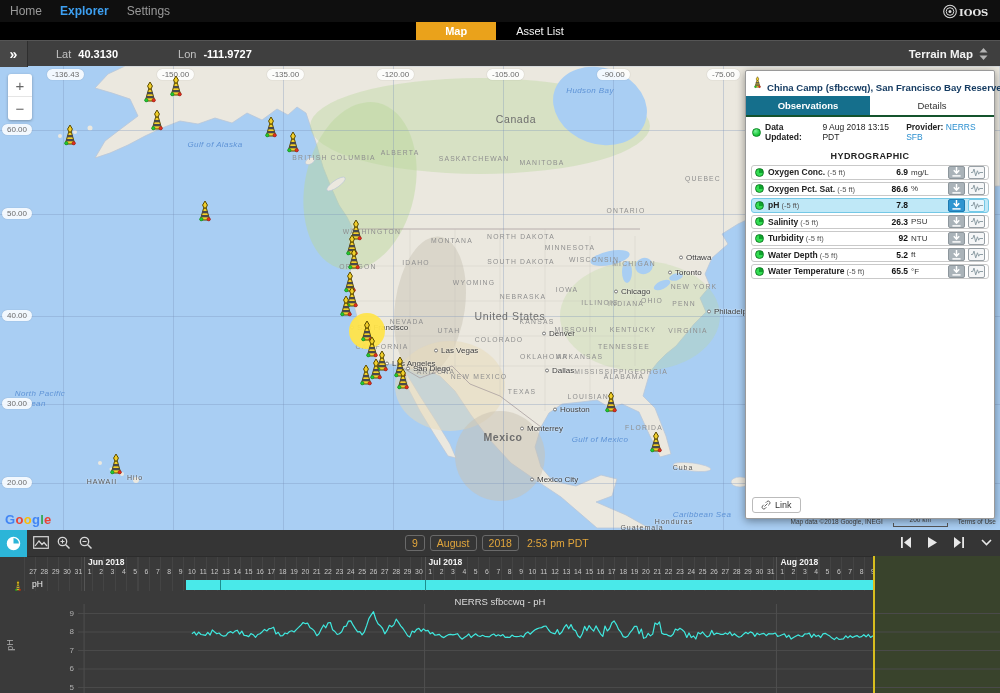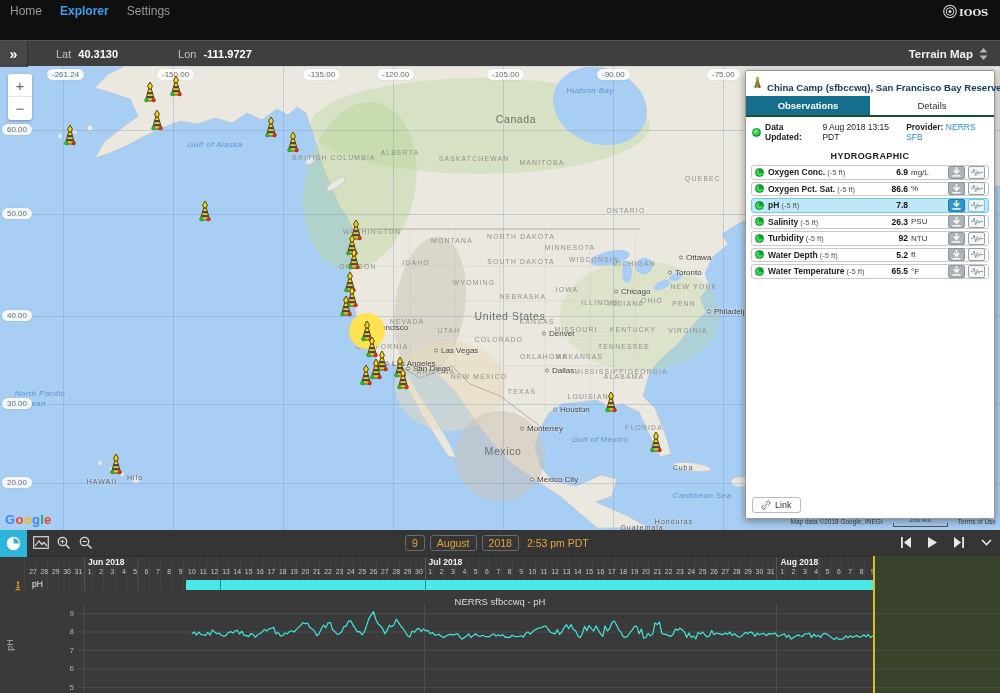--- a/index.html
+++ b/index.html
@@ -119,20 +119,24 @@
     <div class="logo">
       <svg width="50" height="17" viewBox="0 0 50 17">
         <circle cx="8" cy="8.5" r="6.3" fill="none" stroke="#d8d8d8" stroke-width="1.1"></circle>
         <circle cx="8" cy="8.5" r="3.8" fill="none" stroke="#d8d8d8" stroke-width="1"></circle>
         <circle cx="8" cy="8.5" r="1.5" fill="#d8d8d8"></circle>
         <text x="17" y="12.5" font-family="DejaVu Serif, serif" font-size="10" font-weight="bold" fill="#e4e4e4" id="logo-text">IOOS</text>
       </svg>
     </div>
   </div>
 
+  <div class="hrow2" id="viewtabs">
+      <div class="ttab active">Map</div>
+      <div class="ttab">Asset List</div>
+    </div>
 
   <div class="toolbar">
     <div class="expander">»</div>
     <div class="coord">
       <span class="lab">Lat</span>
       <span class="val">40.3130</span>
     </div>
     <div class="coord" style="margin-left:60px">
       <span class="lab">Lon</span>
       <span class="val">-111.9727</span>
@@ -201,25 +205,25 @@
     <div class="glogo" id="glogo"><span style="color: rgb(66, 133, 244);">G</span><span style="color: rgb(234, 67, 53);">o</span><span style="color: rgb(251, 188, 5);">o</span><span style="color: rgb(66, 133, 244);">g</span><span style="color: rgb(52, 168, 83);">l</span><span style="color: rgb(234, 67, 53);">e</span></div>
     <div class="attrib">
       <span>Map data ©2018 Google, INEGI</span>
       <span style="display:flex;flex-direction:column;align-items:center">
         <span>200 km</span>
         <span class="sbar"></span>
       </span>
       <span>Terms of Use</span>
     </div>
   <div class="grat" style="left: 63px; top: 0px; width: 1px; height: 464px;"></div>
-      <div class="pill" style="left: 47px; top: 3px;">-261.24</div>
+      <div class="pill" style="left: 47px; top: 3px;">-136.43</div>
       <div class="grat" style="left: 173px; top: 0px; width: 1px; height: 464px;"></div>
       <div class="pill" style="left: 157px; top: 3px;">-150.00</div>
       <div class="grat" style="left: 283px; top: 0px; width: 1px; height: 464px;"></div>
-      <div class="pill" style="left: 267px; top: 3px; margin-left: 36px;">-135.00</div>
+      <div class="pill" style="left: 267px; top: 3px;">-135.00</div>
       <div class="grat" style="left: 393px; top: 0px; width: 1px; height: 464px;"></div>
       <div class="pill" style="left: 377px; top: 3px;">-120.00</div>
       <div class="grat" style="left: 503px; top: 0px; width: 1px; height: 464px;"></div>
       <div class="pill" style="left: 487px; top: 3px;">-105.00</div>
       <div class="grat" style="left: 613px; top: 0px; width: 1px; height: 464px;"></div>
       <div class="pill" style="left: 597px; top: 3px;">-90.00</div>
       <div class="grat" style="left: 723px; top: 0px; width: 1px; height: 464px;"></div>
       <div class="pill" style="left: 707px; top: 3px;">-75.00</div>
       <div class="grat" style="left: 0px; top: 64px; width: 1000px; height: 1px;"></div>
       <div class="pill" style="left: 2px; top: 58px;">60.00</div>
@@ -268,27 +272,27 @@
       <div class="state" style="left: 436px; top: 305px;">ARIZONA</div>
       <div class="state" style="left: 479px; top: 310px;">NEW MEXICO</div>
       <div class="state" style="left: 522px; top: 325px;">TEXAS</div>
       <div class="state" style="left: 591px; top: 330px;">LOUISIANA</div>
       <div class="state" style="left: 601px; top: 305px;">MISSISSIPPI</div>
       <div class="state" style="left: 624px; top: 310px;">ALABAMA</div>
       <div class="state" style="left: 648px; top: 305px;">GEORGIA</div>
       <div class="state" style="left: 644px; top: 361px;">FLORIDA</div>
       <div class="country" style="left: 516px; top: 53px;">Canada</div>
       <div class="country" style="left: 510px; top: 250px;">United States</div>
-      <div class="country" style="left: 503px; top: 385px;">Mexico</div>
+      <div class="country" style="left: 503px; top: 371px; font-weight: bold;">Mexico</div>
       <div class="water" style="left: 215px; top: 78px;">Gulf of Alaska</div>
       <div class="water" style="left: 590px; top: 24px;">Hudson Bay</div>
       <div class="water" style="left: 40px; top: 327px;">North Pacific</div>
       <div class="water" style="left: 33px; top: 337px;">Ocean</div>
       <div class="water" style="left: 600px; top: 373px;">Gulf of Mexico</div>
-      <div class="water" style="left: 702px; top: 429px;">Caribbean Sea</div>
+      <div class="water" style="left: 702px; top: 448px;">Caribbean Sea</div>
       <div class="poi" style="left: 102px; top: 415px;">HAWAII</div>
       <div class="poi" style="left: 135px; top: 411px;">Hilo</div>
       <div class="poi" style="left: 683px; top: 401px;">Cuba</div>
       <div class="poi" style="left: 642px; top: 461px;">Guatemala</div>
       <div class="poi" style="left: 674px; top: 455px;">Honduras</div>
       <div class="city" style="left: 614px; top: 225px;">
         <span class="dot"></span>
         <span>Chicago</span>
       </div>
       <div class="city" style="left: 668px; top: 206px;">

